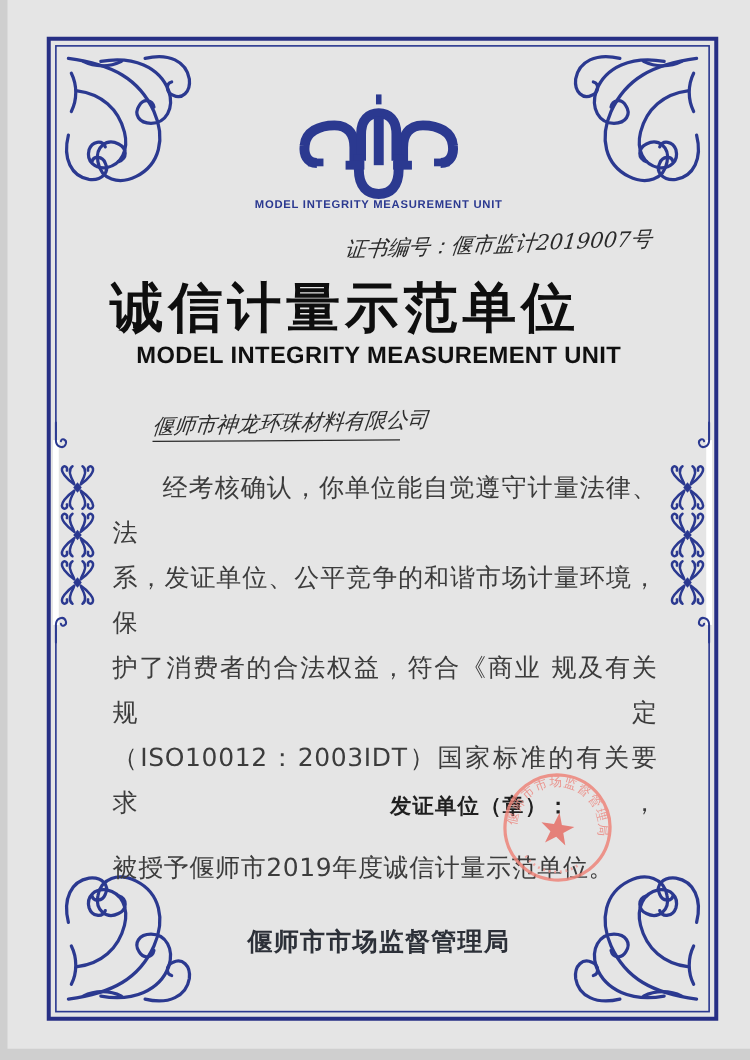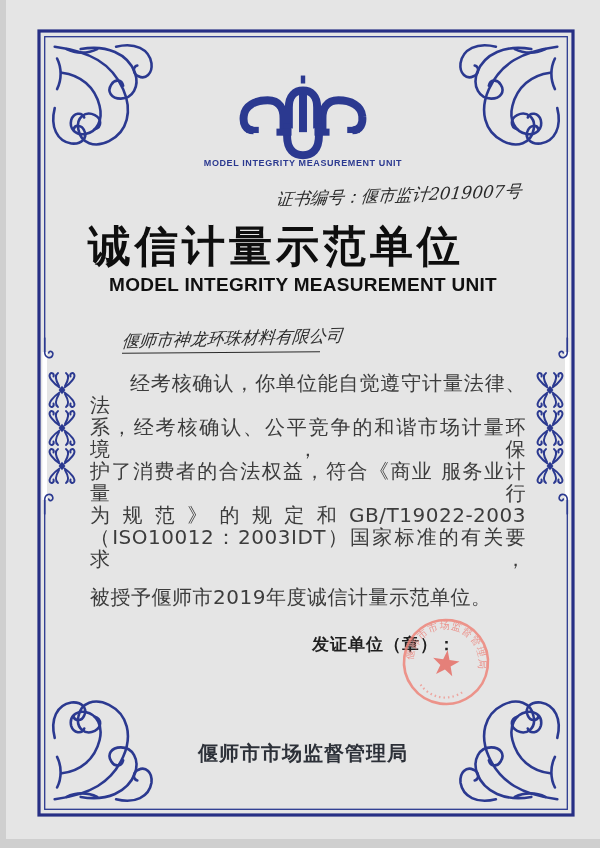--- a/index.html
+++ b/index.html
@@ -20,21 +20,21 @@
     letter-spacing:4px;color:#0e0e0e;white-space:nowrap;}
   .title-en{left:0;top:274px;width:594px;text-align:center;
     font-family:"Liberation Sans",sans-serif;font-size:19px;font-weight:bold;
     letter-spacing:.3px;color:#101010;white-space:nowrap;}
   .recipient{left:116px;top:327px;font-size:17px;color:#2e2e2e;
     font-family:"DejaVu Serif",serif;font-style:italic;
     transform:rotate(-1.5deg) skewX(-7deg);white-space:nowrap;}
   .recipient-line{left:116px;top:352px;width:198px;height:0;
     border-bottom:1.6px solid #2a2a2a;transform:rotate(-.4deg);}
   .body-block{left:84px;top:372px;width:436px;color:#3c3c3c;
-    font-size:20px;line-height:22px;letter-spacing:.5px;font-weight:500;}
+    font-size:20px;line-height:36px;letter-spacing:.5px;font-weight:500;}
   .body-line{text-align:justify;text-align-last:justify;}
   .body-line.first{text-indent:2em;}
   .body-line.last{text-align-last:left;margin-top:16px;}
   .issuer-label{left:306px;top:633px;font-size:17px;font-weight:600;
     color:#1f1f1f;letter-spacing:1px;white-space:nowrap;}
   .seal-svg{left:388px;top:612px;width:104px;height:100px;opacity:.82;}
   .authority{left:0;top:740px;width:594px;text-align:center;font-size:20px;
     font-weight:700;letter-spacing:1px;color:#2c3038;white-space:nowrap;}
 </style>
 </head>
@@ -121,23 +121,22 @@
     </div>
 
     <div class="abs title-zh">诚信计量示范单位</div>
     <div class="abs title-en">MODEL INTEGRITY MEASUREMENT UNIT</div>
 
     <div class="abs recipient">偃师市神龙环珠材料有限公司</div>
     <div class="abs recipient-line"></div>
 
     <div class="abs body-block">
       <div class="body-line first">经考核确认，你单位能自觉遵守计量法律、法</div>
-      <div class="body-line">系，经考核确认、公平竞争的和谐市场计量环境，保</div>
-      <div class="body-line">护了消费者的合法权益，符合《商业 服务业计量行</div>
-      <div class="body-line">为规范》的规定和GB/T19022-2003</div>
+      <div class="body-line">系，发证单位、公平竞争的和谐市场计量环境，保</div>
+      <div class="body-line">护了消费者的合法权益，符合《商业 规及有关规定</div>
       <div class="body-line">（ISO10012：2003IDT）国家标准的有关要求，</div>
       <div class="body-line last">被授予偃师市2019年度诚信计量示范单位。</div>
     </div>
 
     <div class="abs issuer-label">发证单位（章）：</div>
 
     <svg class="abs seal-svg" viewBox="0 0 104 100" xmlns="http://www.w3.org/2000/svg">
       <g transform="rotate(8 52 50)">
         <circle cx="52" cy="50" r="42" fill="none" stroke="#ee8277" stroke-width="2.6"></circle>
         <polygon fill="#e66a62" transform="translate(52,52)" points="0,-14 3.2,-4.45 13.3,-4.3 5.2,1.7 8.2,11.3 0,5.5 -8.2,11.3 -5.2,1.7 -13.3,-4.3 -3.2,-4.45"></polygon>

